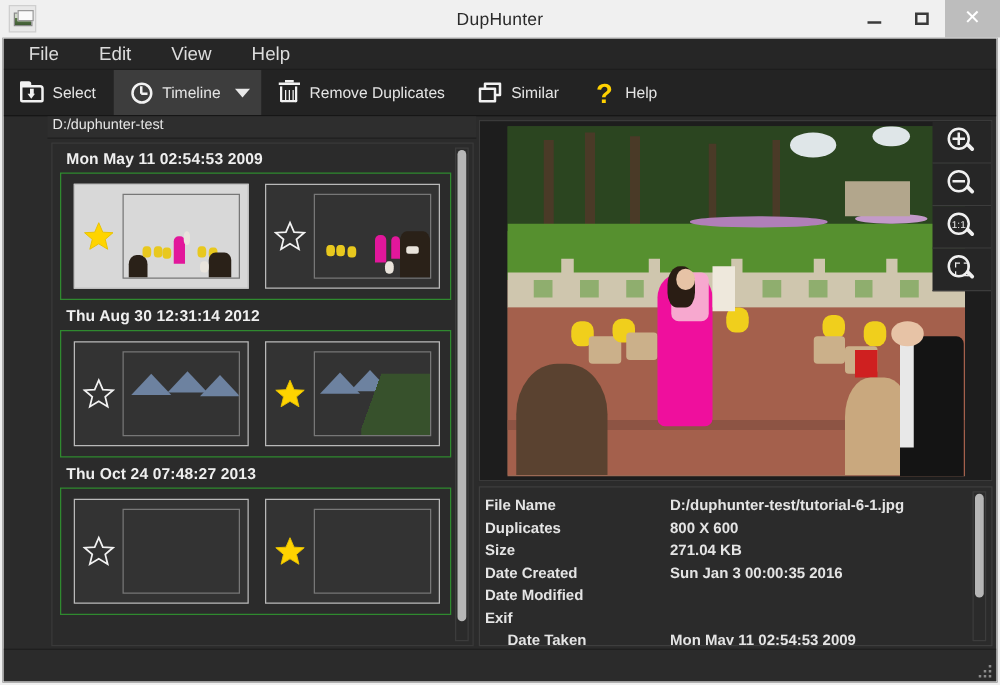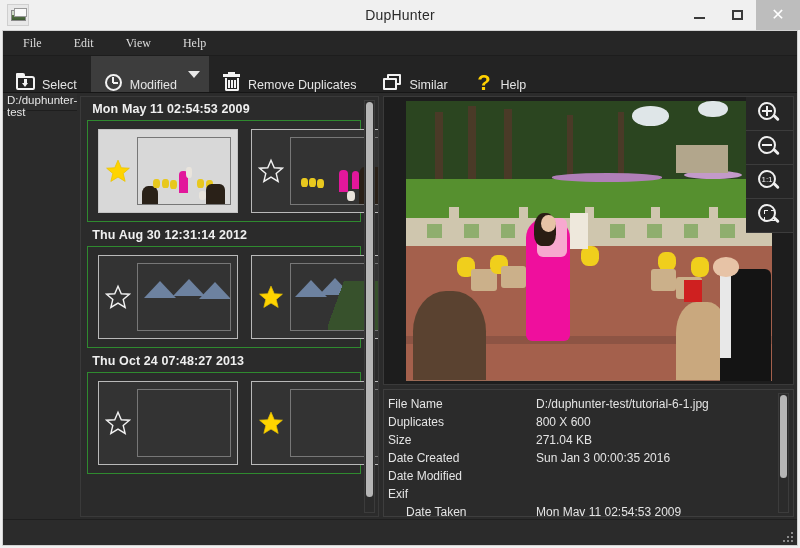--- a/index.html
+++ b/index.html
@@ -68,32 +68,32 @@
 
   
   #menubar {
     height: 25px; flex: 0 0 25px;
     background: #262626;
     display: flex; align-items: center;
     padding-left: 4px;
     border-bottom: 1px solid #1d1d1d;
   }
   .menu-item {
-    padding: 3px 16px; font-size: 12px; color: #dcdcdc; font-family: Liberation Serif, serif;
+    padding: 3px 16px; font-size: 15px; color: #dcdcdc;
   }
 
   
   #toolbar {
     height: 37px; flex: 0 0 37px;
     background: #232323;
     display: flex; align-items: stretch;
     border-bottom: 1px solid #161616;
   }
   .tb-btn {
-    display: flex; align-items: flex-end; gap: 7px;
+    display: flex; align-items: center; gap: 7px;
     padding: 0 13px; color: #e4e4e4; font-size: 12.5px;
     border-right: 1px solid transparent;
   }
   .tb-btn.active { background: #3d3d3d; padding-right: 6px; }
   .tb-caret {
     display: flex; align-items: center; padding: 0 9px 0 4px;
     background: #3d3d3d;
   }
   .caret {
     width: 0; height: 0; border-left: 6px solid transparent;
@@ -143,21 +143,21 @@
   }
   .ico-trash .b { position:absolute; top:7px; width:1.6px; height:8px; background:#f2f2f2; }
   .ico-trash .b1 { left:6px; } .ico-trash .b2 { left:9px; } .ico-trash .b3 { left:12px; }
   .ico-help {
     color:#ffd100; font-size:22px; font-weight:bold; line-height:19px;
     text-align:center; width:19px;
   }
 
   
   #content { flex: 1 1 auto; display: flex; min-height: 0; }
-  #left-col { width: 378px; flex: 0 0 378px; display:flex; flex-direction:row; min-height:0; }
+  #left-col { width: 378px; flex: 0 0 378px; display:flex; flex-direction:column; min-height:0;padding-left:35px; }
   #right-col { flex: 1 1 auto; display:flex; flex-direction:column; min-height:0; }
 
   
   #pathbar {
     height: 18px; flex:0 0 18px; background: #2e2e2e;
     color: #e6e6e6; font-size: 11.5px; padding: 1px 0 0 4px;
     border-bottom: 1px solid #1e1e1e;
   }
 
   
@@ -302,20 +302,21 @@
   .mag .fitcorners i:nth-child(1){left:0;top:0;border-right:0;border-bottom:0;}
   .mag .fitcorners i:nth-child(2){right:0;top:0;border-left:0;border-bottom:0;}
   .mag .fitcorners i:nth-child(3){left:0;bottom:0;border-right:0;border-top:0;}
   .mag .fitcorners i:nth-child(4){right:0;bottom:0;border-left:0;border-top:0;}
 
   
   #details {
     flex:1 1 auto; background:#2b2b2b; margin:4px 3px 2px 2px;
     border:1px solid #3e3e3e; position:relative; overflow:hidden;
     padding: 5px 0 0 4px;
+    font-weight: bold;
   }
   .drow { display:flex; font-size:12px; color:#e4e4e4; line-height:18px; height:18px; }
   .dkey { width: 148px; flex:0 0 148px; }
   .drow.indent .dkey { padding-left: 18px; }
   .dval { flex:1 1 auto; }
 
   
   #statusbar {
     height: 26px; flex:0 0 26px; background:#2b2b2b;
     border-top:1px solid #1f1f1f; position:relative;
@@ -367,21 +368,21 @@
         </span>
         <span>Select</span>
       </div>
 
       <div class="tb-btn active">
         <span class="tb-ico ico-clock">
           <span class="c"></span>
             <span class="h1"></span>
             <span class="h2"></span>
         </span>
-        <span>Modified</span>
+        <span>Timeline</span>
       </div>
       <div class="tb-caret">
         <span class="caret"></span>
       </div>
 
       <div class="tb-btn">
         <span class="tb-ico ico-trash">
           <span class="handle"></span>
             <span class="lid"></span>
             <span class="can"></span>

